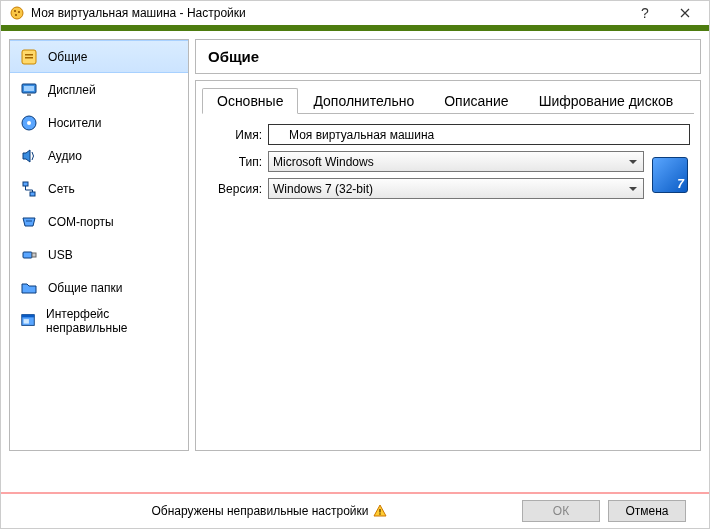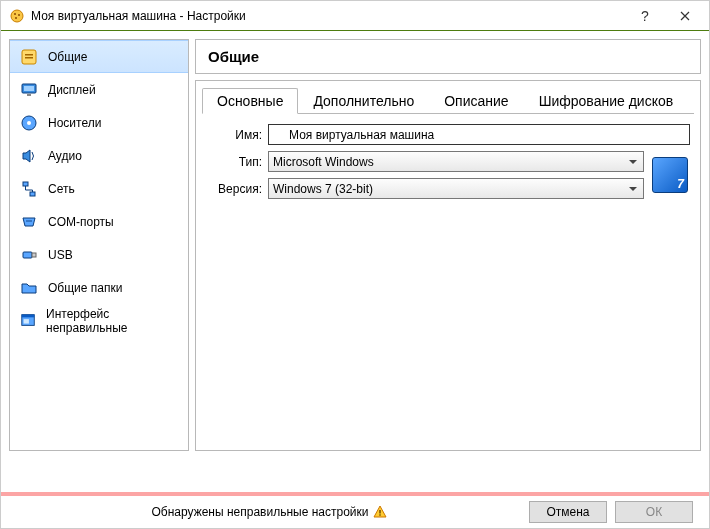--- a/index.html
+++ b/index.html
@@ -14,21 +14,21 @@
     display: flex;
     flex-direction: column;
     overflow: hidden;
   }
   .titlebar {
     height: 30px;
     display: flex;
     align-items: center;
     padding: 0 4px 0 8px;
     background: #fff;
-    border-bottom: 1px solid #4d7c0f;
+    border-bottom: 6px solid #4d7c0f;
   }
   .title-icon { width: 16px; height: 16px; margin-right: 6px; }
   .title-text { flex: 1; font-size: 12px; color: #000; }
   .win-btn {
     width: 40px; height: 28px; display:flex; align-items:center; justify-content:center;
     color:#333; font-size:13px;
   }
   .win-btn.help { font-size:14px; font-weight:400; }
   .content {
     flex: 1;
@@ -134,22 +134,22 @@
     width:36px; height:36px; border:1px solid #0a3d7d; border-radius:3px;
     background:linear-gradient(135deg,#5aa6ff,#0a5bc4);
     display:flex; align-items:flex-end; justify-content:flex-end;
     font-size:12px; color:#fff; font-style:italic; font-weight:bold;
     padding:1px 3px;
   }
   .footer {
     height: 36px;
     display:flex;
     align-items:center;
-    padding: 0 16px;
-    border-top:4px solid #fca5a5;
+    padding: 0 23px;
+    border-top:2px solid #fca5a5;
     gap:8px;
     font-size:12px;
     margin-top:33px;
   }
   .footer-spacer { flex:1; display:flex; justify-content:center; align-items:center; gap:4px; }
   .footer .btn {
     width: 78px; height:22px;
     border:1px solid #adadad;
     background:#e1e1e1;
     display:flex; align-items:center; justify-content:center;
@@ -306,15 +306,15 @@
   <div class="footer-spacer">
     <span>Обнаружены неправильные настройки</span>
     <span class="warn-icon">
       <svg viewBox="0 0 14 14">
           <path d="M7 1 L13 12 H1 Z" fill="#ffcc33" stroke="#cc7700"></path>
           <rect x="6.3" y="5" width="1.4" height="3.5" fill="#664400"></rect>
           <rect x="6.3" y="9.3" width="1.4" height="1.4" fill="#664400"></rect>
         </svg>
     </span>
   </div>
+  <div class="btn disabled">ОК</div>
   <div class="btn">Отмена</div>
-  <div class="btn disabled">ОК</div>
 </div>
 
 </body></html>

